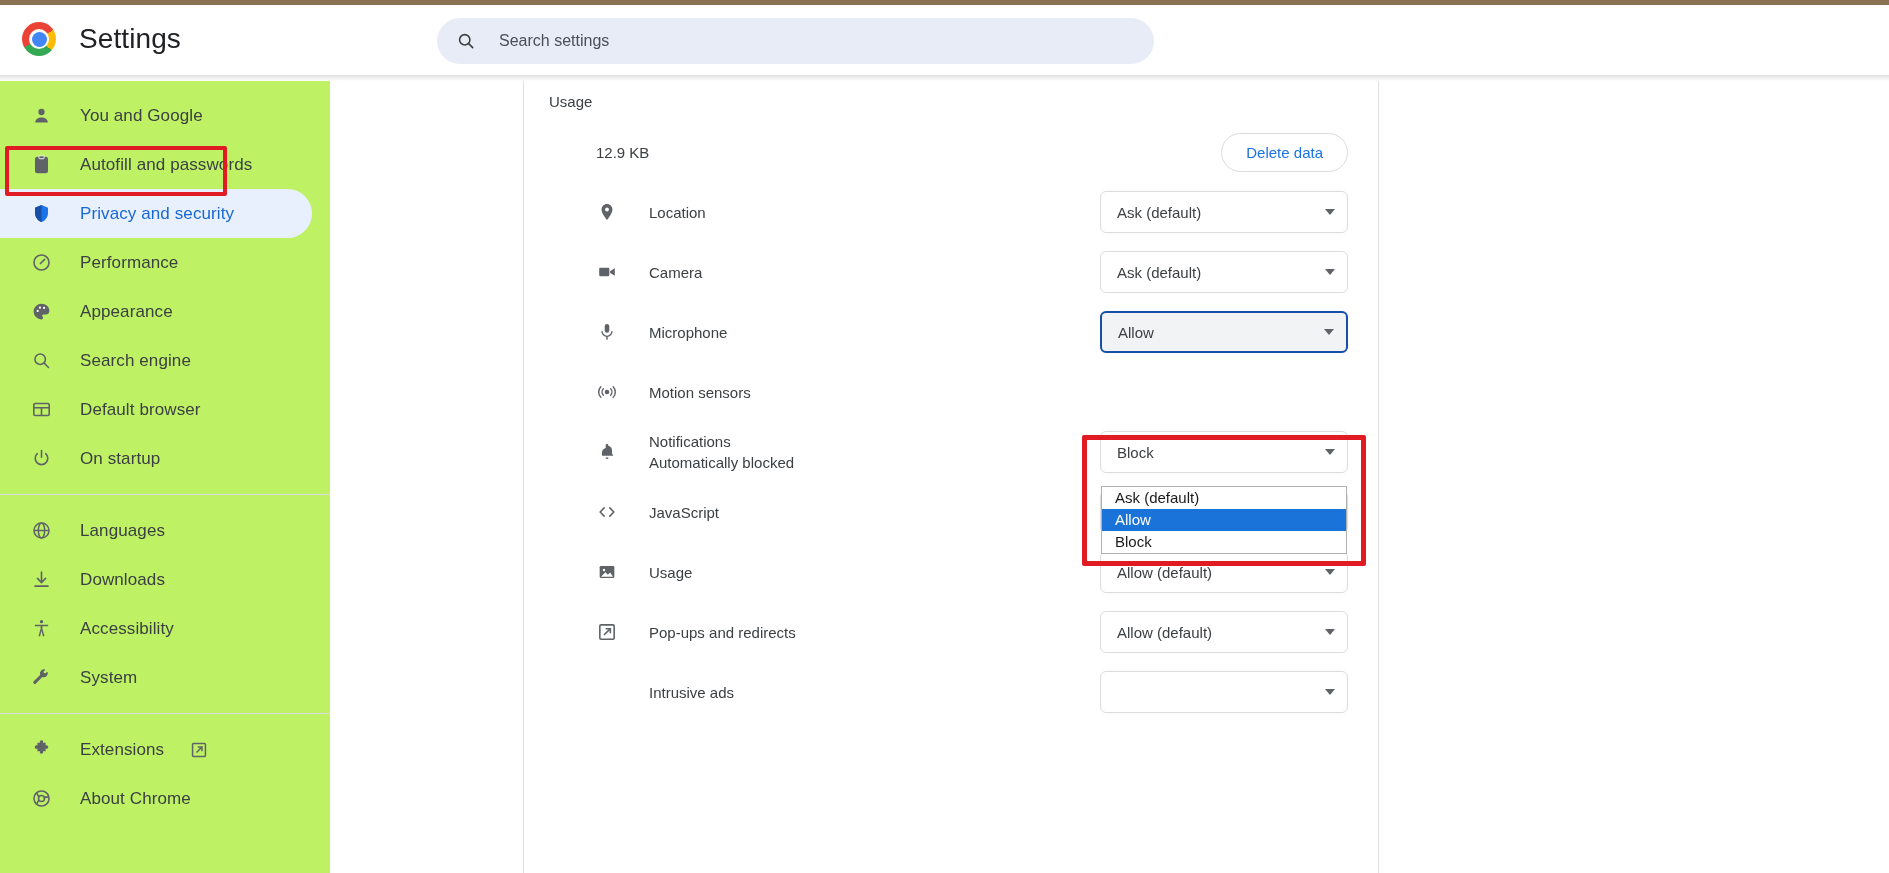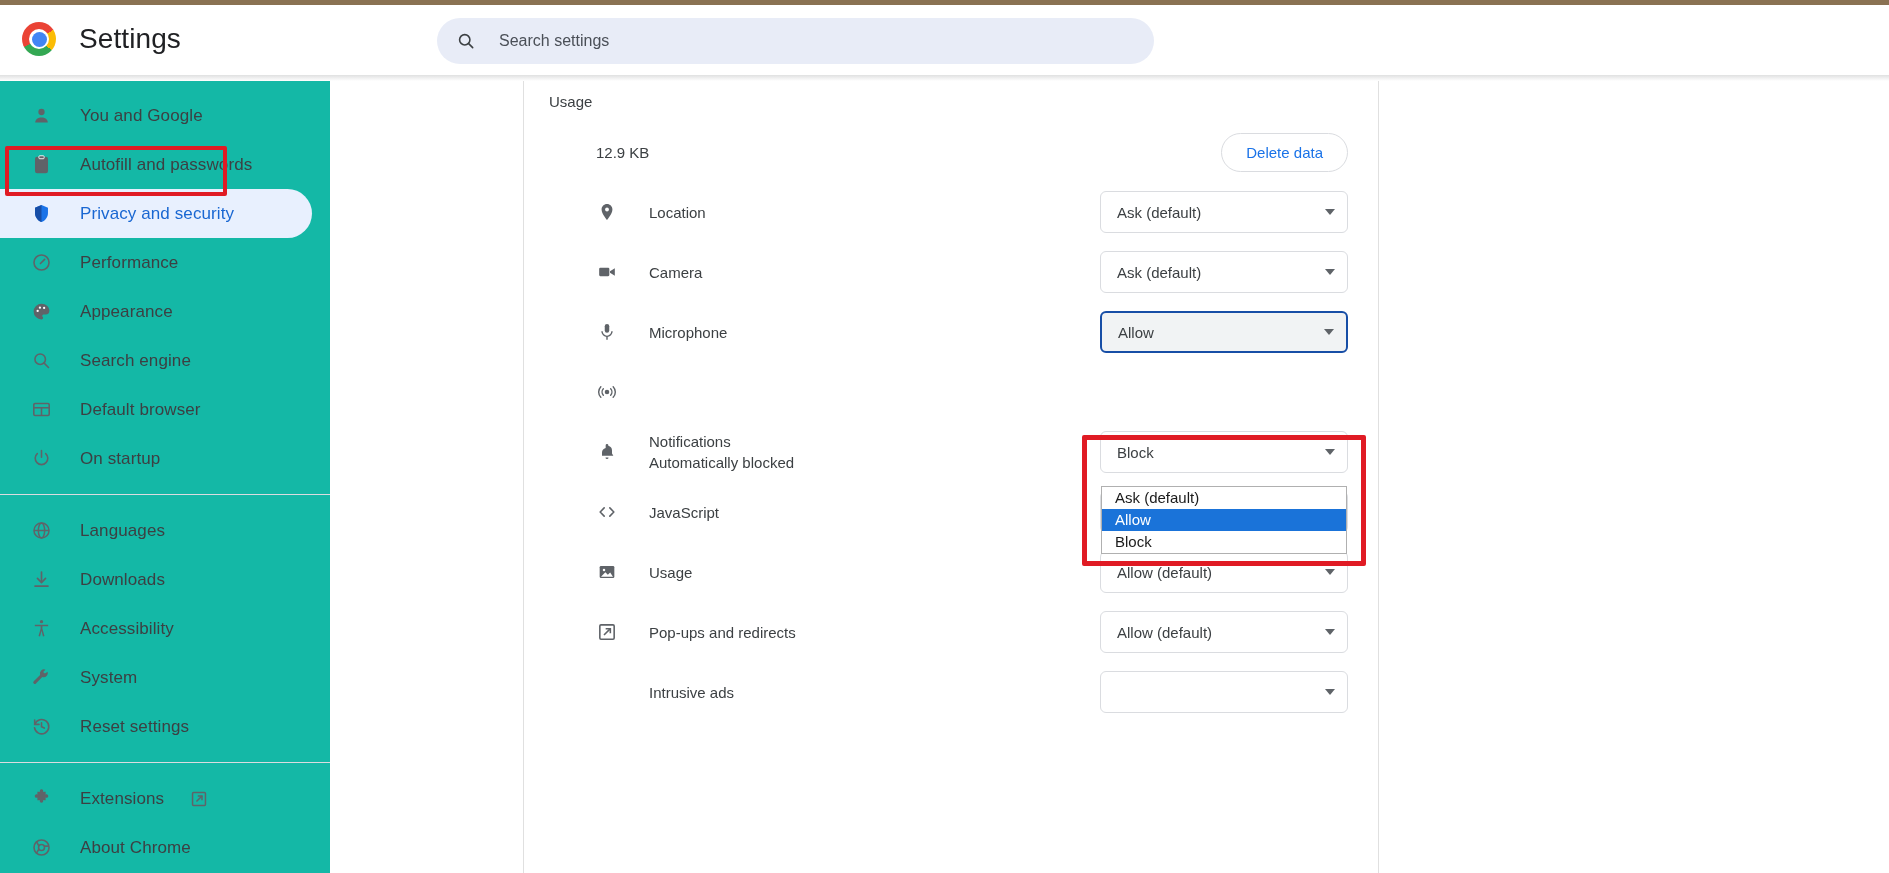--- a/index.html
+++ b/index.html
@@ -45,21 +45,21 @@
   .searchbar .s-ph { margin-left:23px; font-size:16px; color:#4a4f57; }
 
   .header-shadow {
     position:absolute; top:75px; left:0; width:1889px; height:6px;
     background: linear-gradient(to bottom, rgba(60,64,67,0.16), rgba(60,64,67,0));
   }
 
   
   .sidebar {
     position:absolute; top:81px; left:0; width:330px; height:792px;
-    background:#14b8a6; padding-top:10px;
+    background:#bef264; padding-top:10px;
   }
   .nav-item {
     position:relative; height:49px; display:flex; align-items:center;
     padding-left:29px; cursor:pointer;
     border-radius:0 25px 25px 0; margin-right:18px;
   }
   .nav-item .ico { width:24px; height:24px; flex:none; display:flex; align-items:center; justify-content:center; }
   .nav-item .lbl { margin-left:27px; font-size:17px; color:#3c4043; letter-spacing:0.1px; }
   .nav-item.selected { background:#e8f0fe; }
   .nav-item.selected .lbl { color:#1967d2; }
@@ -284,30 +284,20 @@
 
     <div class="nav-item">
       <span class="ico">
         <svg viewBox="0 0 24 24" width="21" height="21" fill="#5f6368">
             <path d="M19 5.4a4.8 4.8 0 0 1-6.1 6.1l-7 7a1.8 1.8 0 1 1-2.5-2.5l7-7A4.8 4.8 0 0 1 16.5 3l-2.6 2.6 1.9 1.9z"></path>
           </svg>
       </span>
       <span class="lbl">System</span>
     </div>
 
-    <div class="nav-item">
-      <span class="ico">
-        <svg viewBox="0 0 24 24" width="21" height="21" fill="none" stroke="#5f6368" stroke-width="1.8" stroke-linecap="round">
-            <path d="M4.4 9.4A8.2 8.2 0 1 1 4 13.4"></path>
-            <polyline points="4.2,4.6 4.2,9.6 9.2,9.6"></polyline>
-            <polyline points="12,7.8 12,12.2 15.2,13.8"></polyline>
-          </svg>
-      </span>
-      <span class="lbl">Reset settings</span>
-    </div>
 
     <div class="nav-sep"></div>
 
     <div class="nav-item">
       <span class="ico">
         <svg viewBox="0 0 24 24" width="21" height="21" fill="#5f6368">
             <path d="M10.2 2.6a2 2 0 0 1 3.6 0c.3.6.1 1.3-.2 1.8h3.1v3.2c.6-.4 1.3-.6 1.9-.2a2 2 0 0 1 0 3.6c-.6.3-1.3.1-1.9-.2v3.1h-3.1c.3.6.5 1.3.2 1.9a2 2 0 0 1-3.6 0c-.3-.6-.1-1.3.2-1.9H7.3v-3.1c-.6.3-1.3.5-1.9.2a2 2 0 0 1 0-3.6c.6-.4 1.3-.2 1.9.2V4.4h3.1c-.3-.5-.5-1.2-.2-1.8z"></path>
           </svg>
       </span>
       <span class="lbl">Extensions</span>
@@ -395,20 +385,23 @@
     </div>
 
     <div class="perm-row">
       <span class="p-ico">
         <svg viewBox="0 0 24 24" width="20" height="20" fill="none" stroke="#5f6368" stroke-width="1.7" stroke-linecap="round">
             <circle cx="12" cy="12" r="1.9" fill="#5f6368"></circle>
             <path d="M7.6 8.2a5.6 5.6 0 0 0 0 7.6M16.4 8.2a5.6 5.6 0 0 1 0 7.6"></path>
             <path d="M4.6 5.6a9.2 9.2 0 0 0 0 12.8M19.4 5.6a9.2 9.2 0 0 1 0 12.8"></path>
           </svg>
       </span>
+      <span class="p-txt">
+        <span class="p-name">Motion sensors</span>
+      </span>
     </div>
 
     <div class="perm-row">
       <span class="p-ico">
         <svg viewBox="0 0 24 24" width="20" height="20" fill="#5f6368">
             <path d="M12 2.4a1.6 1.6 0 0 1 1.6 1.6v.5a6 6 0 0 1 4.4 5.8v3.6l1.6 2.6H4.4L6 16.5v-3.6a6 6 0 0 1 4.4-5.8V4A1.6 1.6 0 0 1 12 2.4z"></path>
             <path d="M10.2 18.6h3.6a1.8 1.8 0 0 1-3.6 0z"></path>
           </svg>
       </span>
       <span class="p-txt">

